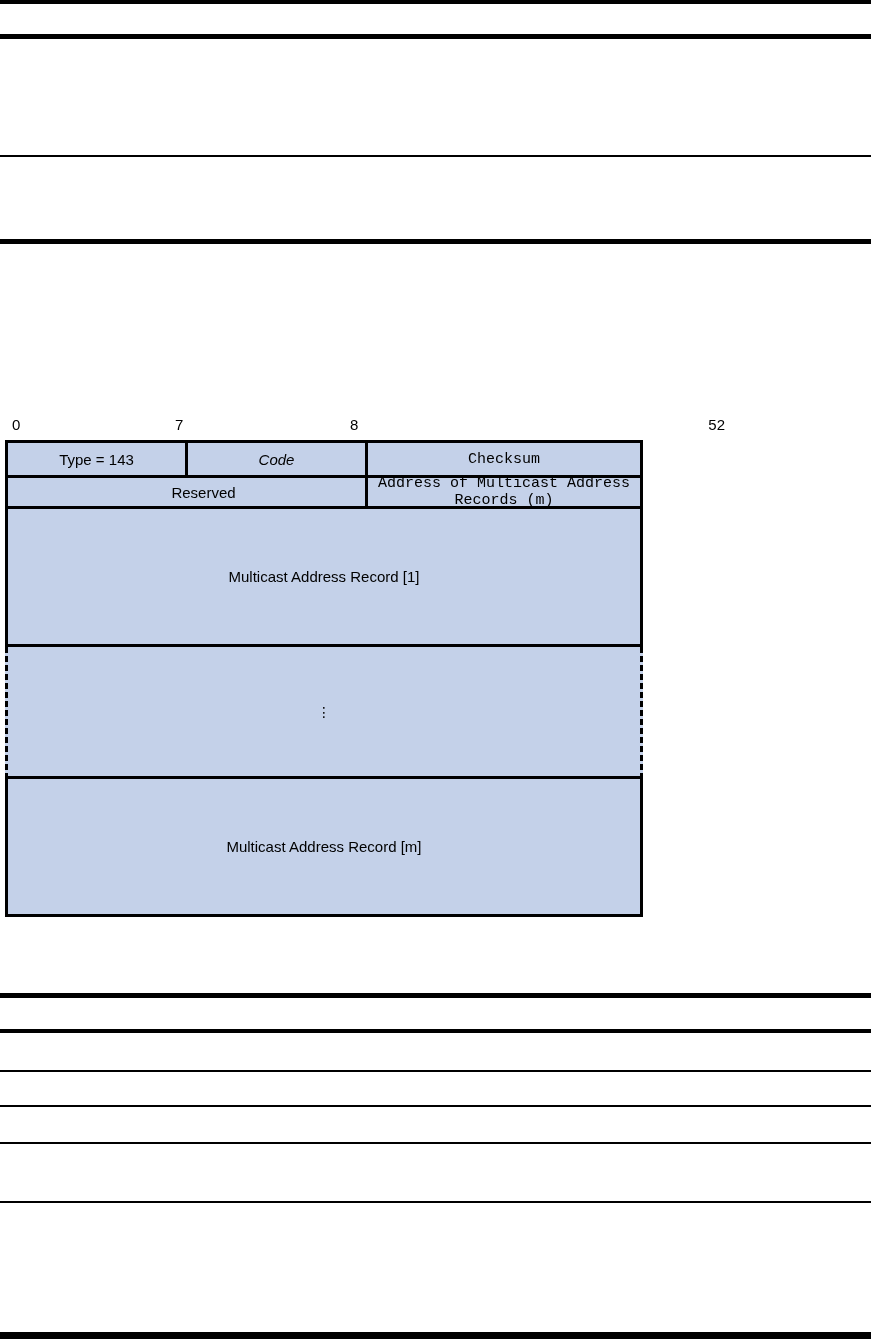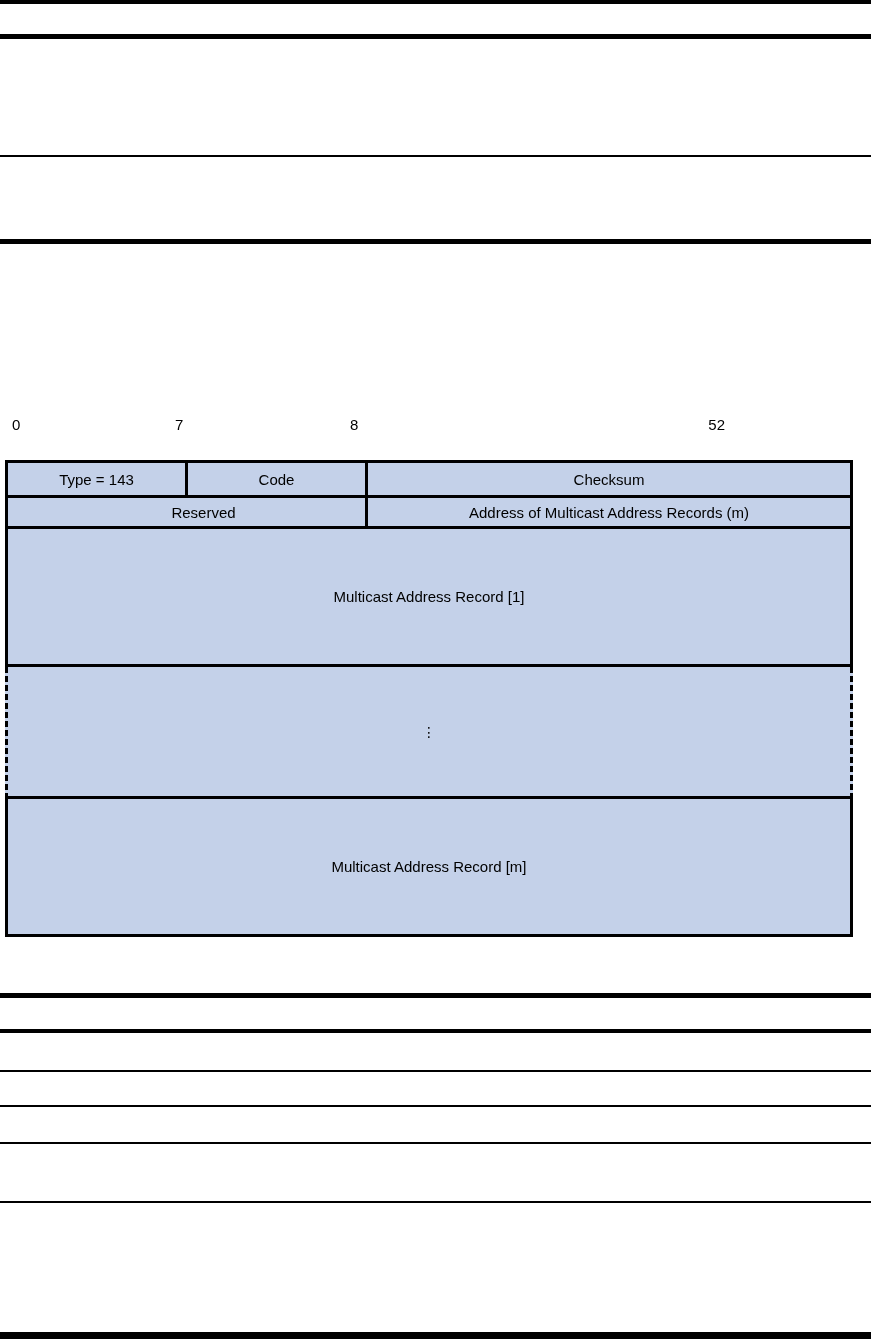--- a/index.html
+++ b/index.html
@@ -44,21 +44,21 @@
     height: 26px;
     font-size: 15px;
     line-height: 18px;
   }
   .bl { position: absolute; top: 2px; }
   .bl0  { left: 7px; }
   .bl7  { left: 170px; }
   .bl15 { left: 345px; }
   .bl31 { right: 7px; }
 
-  .pkt { width: 848px; margin-top: 20px; }
+  .pkt { width: 638px; }
   .prow {
     display: flex;
     align-items: center;
     justify-content: center;
     width: 100%;
     background: var(--fill);
     border: 3px solid var(--line);
     border-top: none;
     font-size: 15px;
     text-align: center;
@@ -74,23 +74,23 @@
   .prow.r5 { height: 138px; }
 
   .cell {
     display: flex;
     align-items: center;
     justify-content: center;
     height: 100%;
     border-right: 3px solid var(--line);
     padding: 0 4px;
   }
-  .cell.last { border-right: none; flex: 1; }
+  .cell.last { border-right: none; flex: 1; font-family: Liberation Mono, monospace; }
   .c-type { width: 180px; }
-  .c-code { width: 180px; }
+  .c-code { width: 180px; font-style: italic; }
   .c-reserved { width: 360px; padding-left: 38px; }
 
   .vdots {
     font-family: "DejaVu Sans", sans-serif;
     font-size: 14px;
     line-height: 14px;
   }
 </style>
 </head>
 <body>

